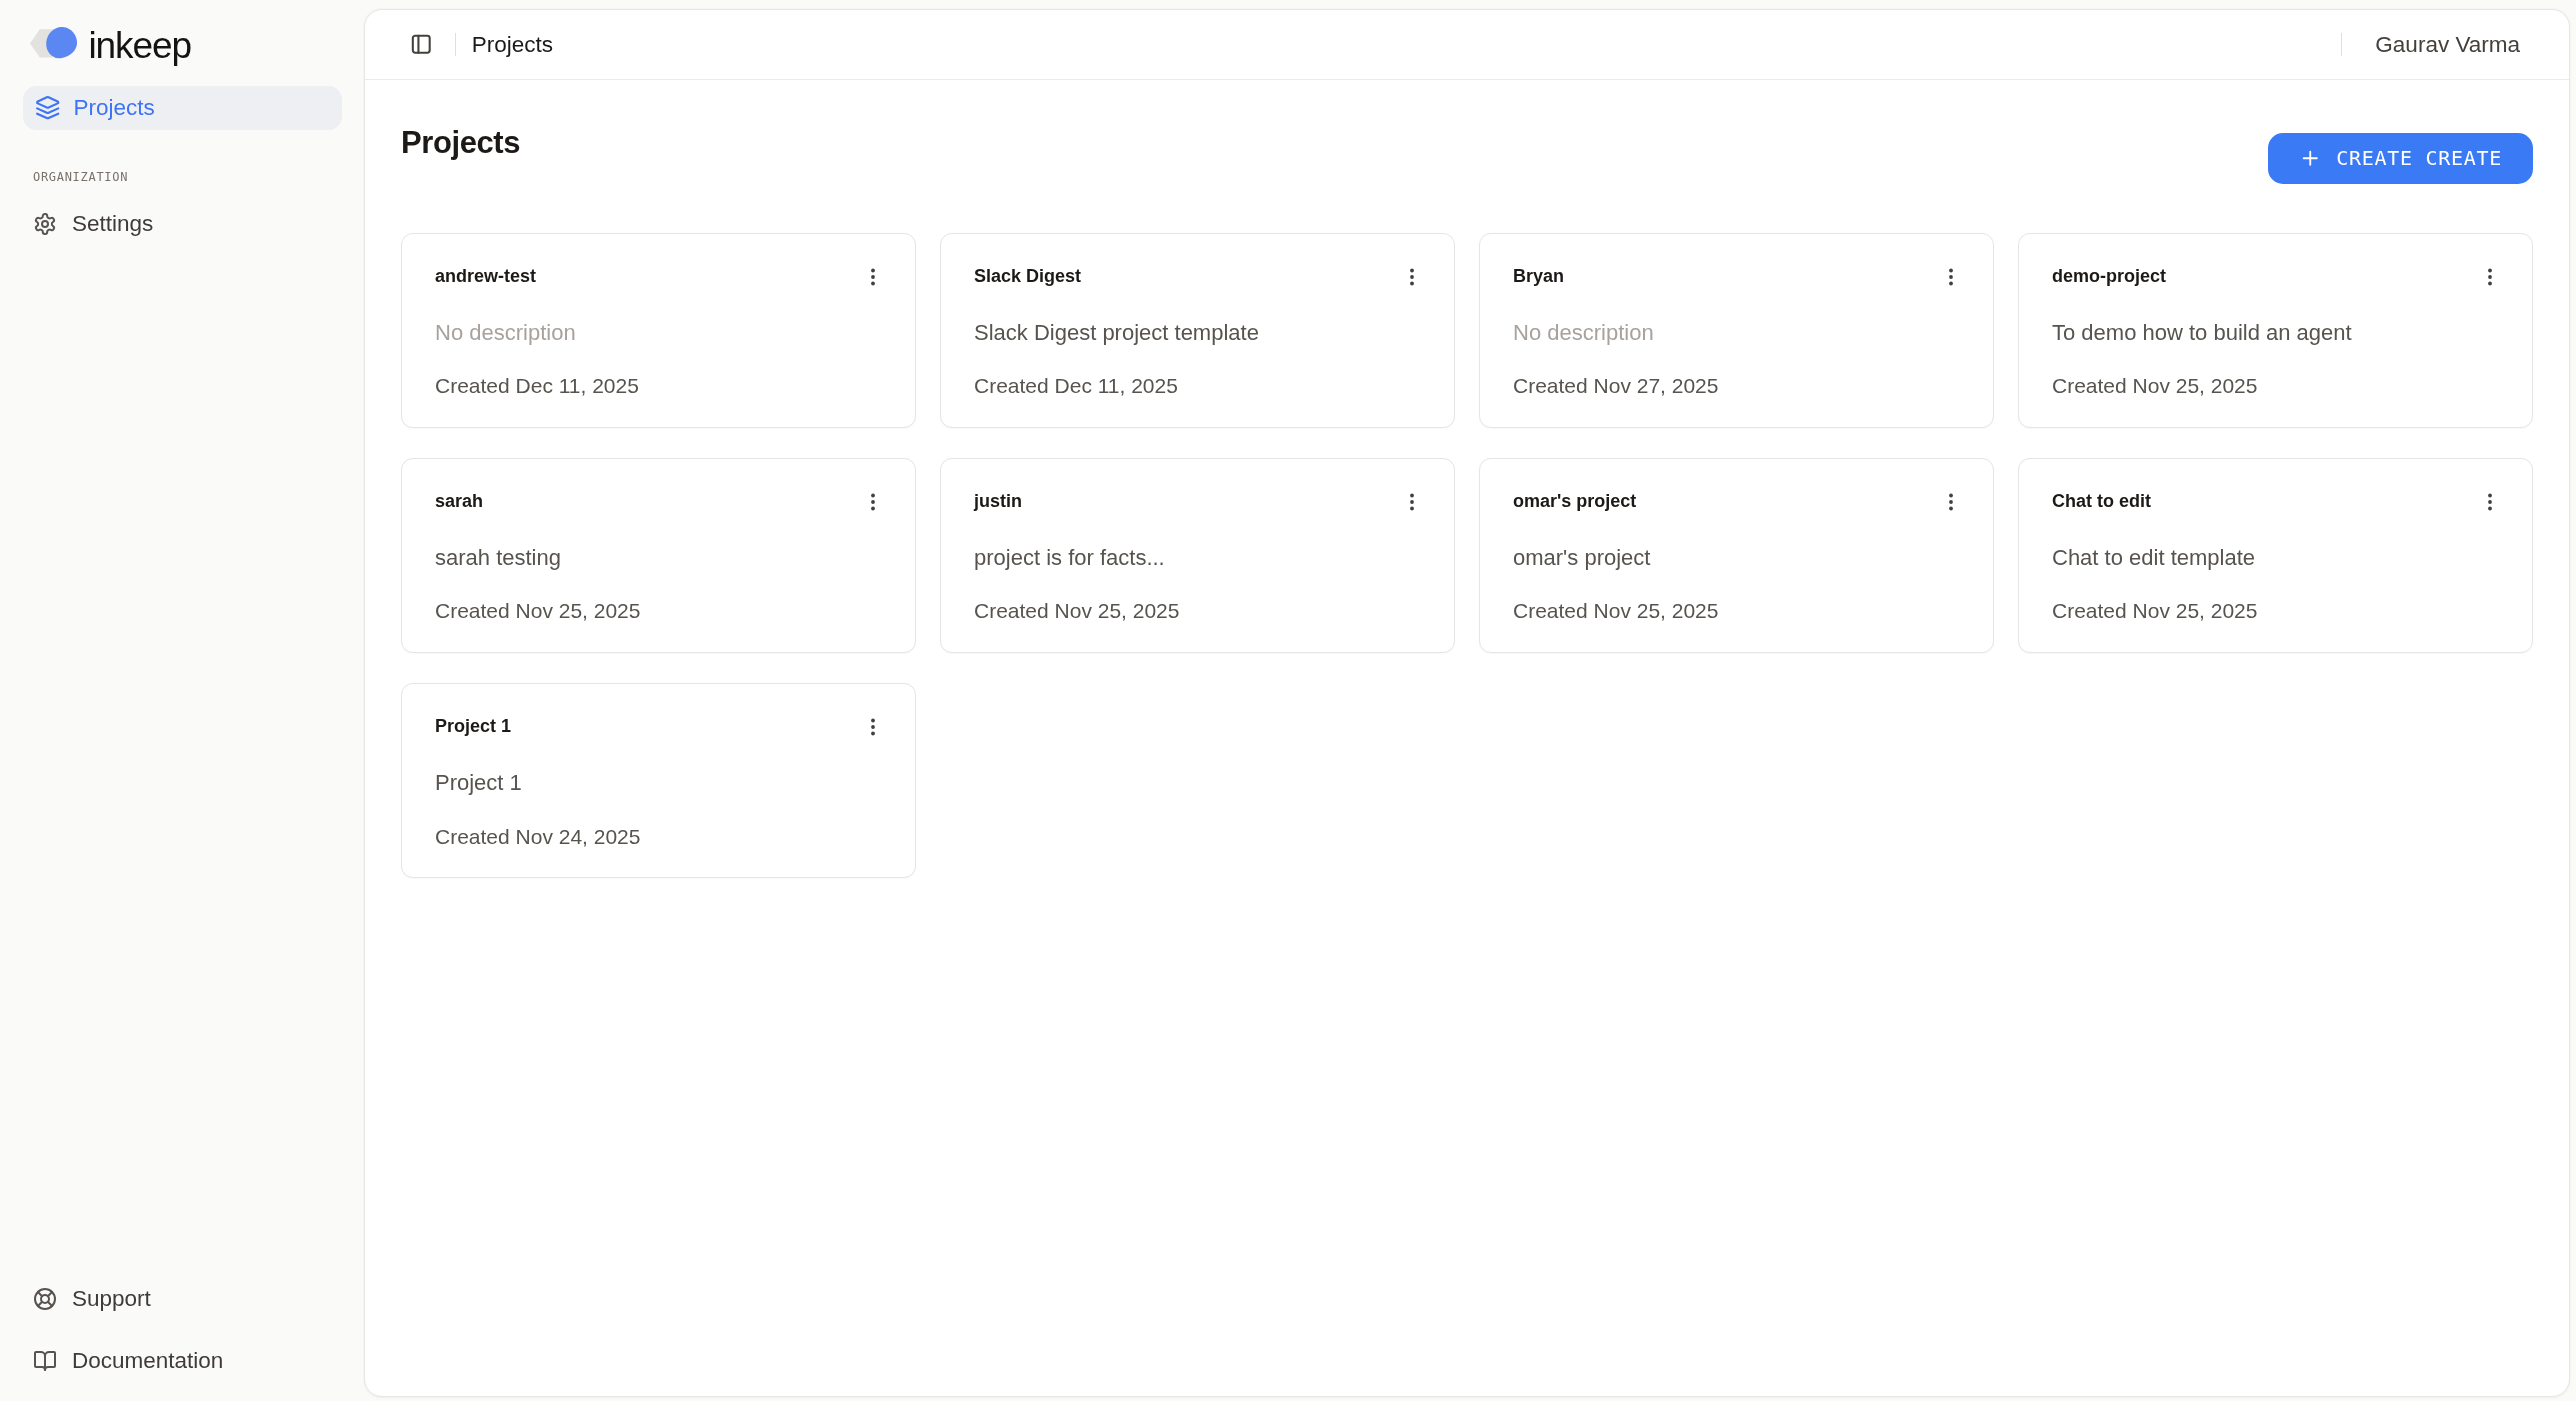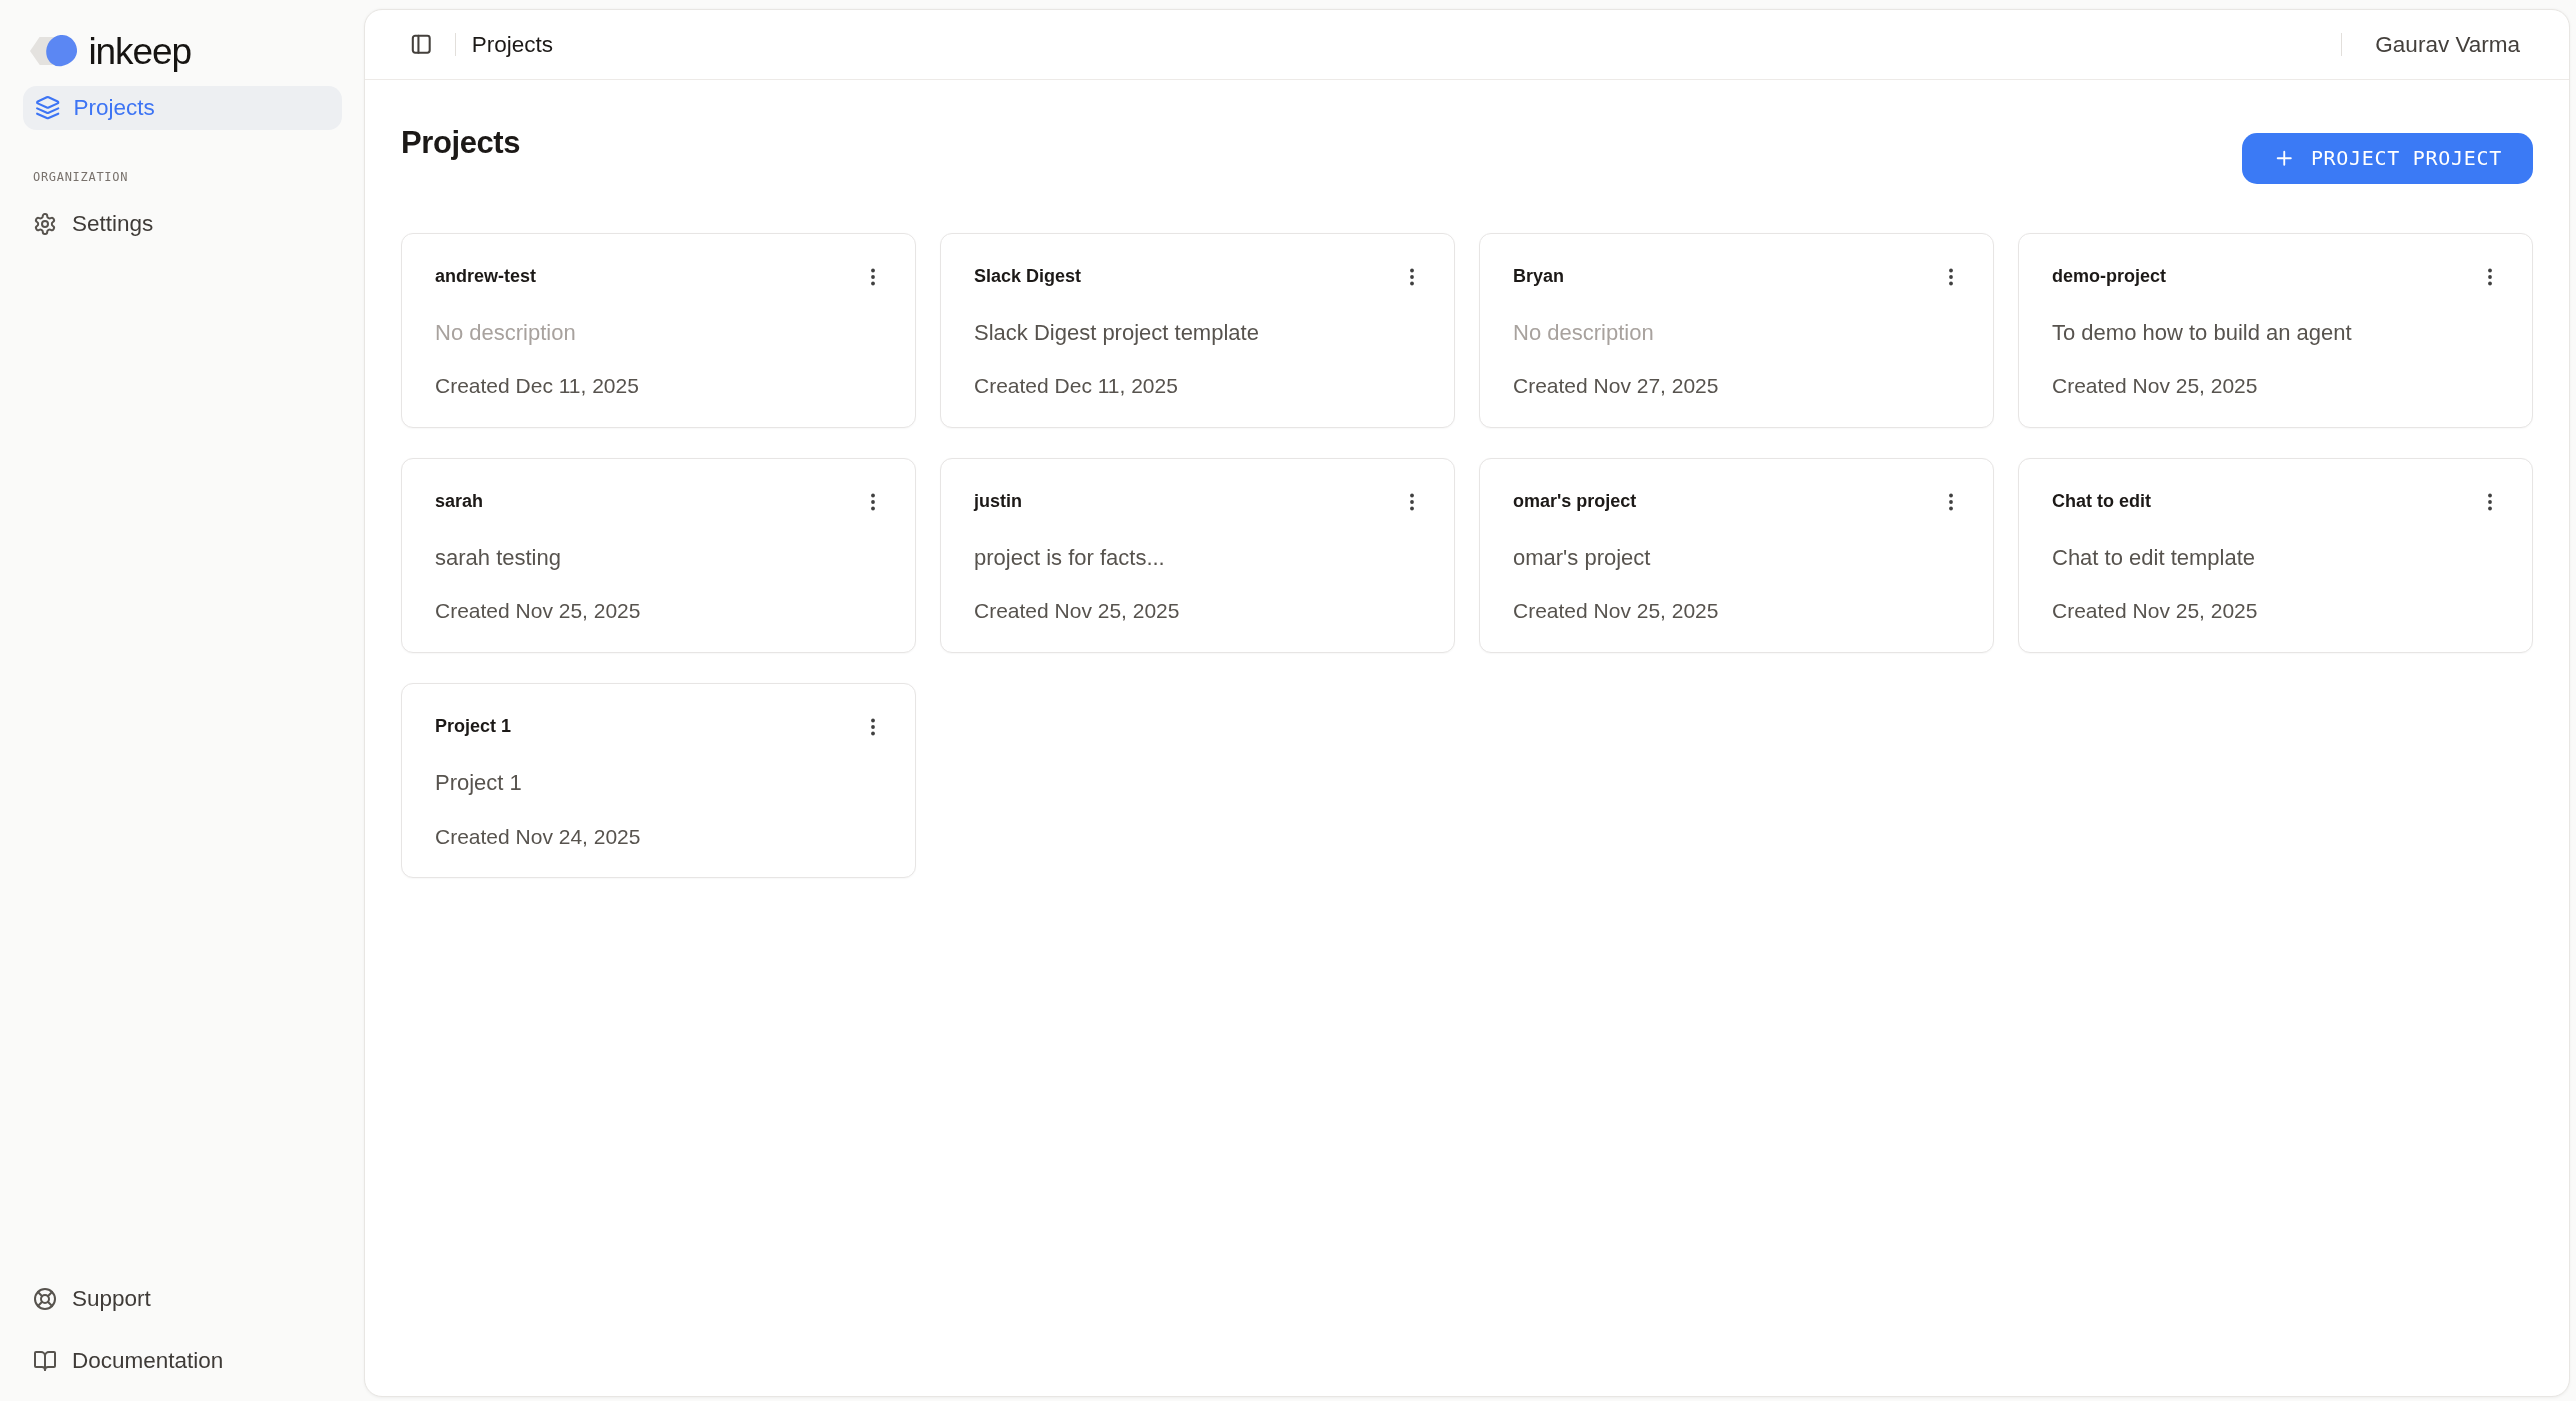--- a/index.html
+++ b/index.html
@@ -11,21 +11,21 @@
     --accent: #3b7af5;
     --nav-blue: #3d74f4;
   }
   .mono { font-family: "DejaVu Sans Mono", "Liberation Mono", monospace; }
 
   
   .sidebar {
     position: absolute; left: 0; top: 0; bottom: 0; width: 364px;
     padding: 27px 22.5px 21px; display: flex; flex-direction: column;
   }
-  .logo-row { display: flex; align-items: center; gap: 10.5px; padding-left: 7.5px; height: 48px; flex: none; }
+  .logo-row { display: flex; align-items: flex-start; gap: 10.5px; padding-left: 7.5px; height: 48px; flex: none; }
   .logo-mark { position: relative; width: 48px; height: 33px; flex: none; }
   .logo-hex {
     position: absolute; left: 0; top: 2.2px; width: 39px; height: 28.4px; background: #e4e2df;
     clip-path: polygon(25% 0%, 75% 0%, 100% 50%, 75% 100%, 25% 100%, 0% 50%);
   }
   .logo-blob {
     position: absolute; right: 1.5px; top: 0; width: 31px; height: 31px; background: #5b87f3;
     border-radius: 53% 47% 58% 42% / 55% 52% 48% 45%; transform: rotate(-8deg);
   }
   .logo-word { font-size: 37px; font-weight: 500; letter-spacing: -1.1px; color: #161412; line-height: 1; }
@@ -184,21 +184,21 @@
       <div>
         <h1 class="page-title">Projects</h1>
       </div>
       <button class="create-btn mono">
         <span style="display:flex">
           <svg width="22.5" height="22.5" viewBox="0 0 24 24" fill="none" stroke="currentColor" stroke-width="2" stroke-linecap="round" stroke-linejoin="round">
             <path d="M5 12h14"></path>
               <path d="M12 5v14"></path>
           </svg>
         </span>
-        <span>PROJECT PROJECT</span>
+        <span>CREATE CREATE</span>
       </button>
     </div>
 
     <div class="grid">
         <div class="card">
     <div class="card-head">
       <span class="card-title">andrew-test</span>
       <button class="kebab-btn">
         <span style="display:flex">
           <svg width="24" height="24" viewBox="0 0 24 24" fill="currentColor">

